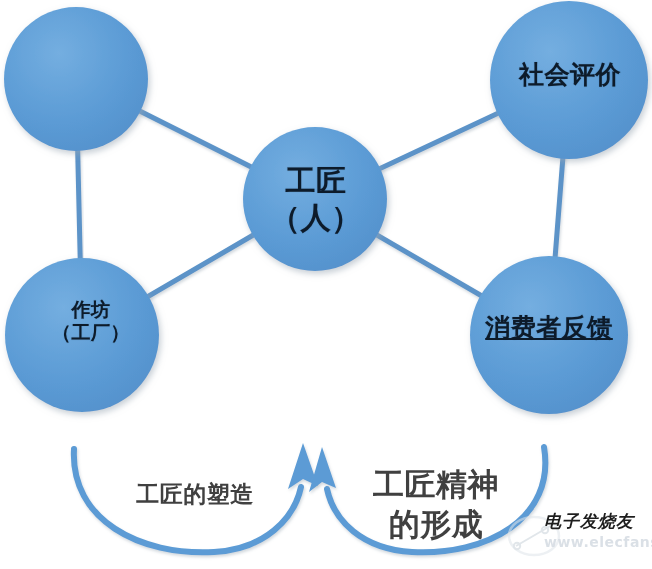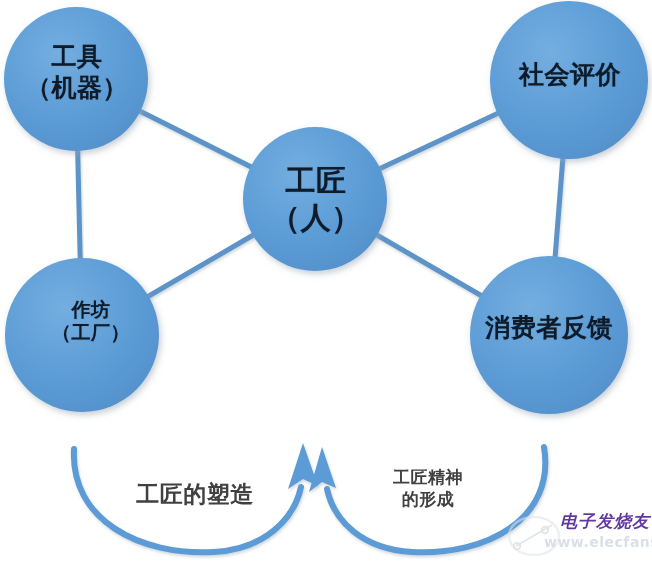--- a/index.html
+++ b/index.html
@@ -45,45 +45,44 @@
     font-weight: 700;
     line-height: 1.28;
     letter-spacing: 0.5px;
     white-space: pre-line;
     pointer-events: none;
   }
   #label-tools      { left: 6px;   top: 42px;  width: 142px; font-size: 25px; }
   #label-craftsman  { left: 245px; top: 163px; width: 142px; font-size: 30px; }
   #label-social     { left: 492px; top: 60px;  width: 156px; font-size: 25px; }
   #label-workshop   { left: 14px;   top: 298px; width: 154px; font-size: 19px; }
-  #label-consumer   { left: 470px; top: 313px; width: 158px; font-size: 25px; }
+  #label-consumer   { left: 470px; top: 313px; width: 158px; font-size: 25px; text-decoration: underline; }
   #label-shaping    { left: 110px; top: 480px; width: 170px; font-size: 23px; }
-  #label-spirit     { left: 358px; top: 467px; width: 140px; font-size: 17px; }
+  #label-spirit     { left: 366px; top: 467px; width: 140px; font-size: 31px; font-family: Liberation Mono, monospace; }
 
   #watermark {
     position: absolute;
     left: 498px;
     top: 508px;
     width: 150px;
     height: 56px;
     pointer-events: none;
     opacity: 0.88;
   }
   #wm-text-cn {
     position: absolute;
     left: 46px;
     top: 2px;
     font-family: "DejaVu Sans", "Liberation Sans", sans-serif;
     font-size: 17px;
     font-style: italic;
     font-weight: 700;
-    color: #4c1d95;
+    color: #000000;
     letter-spacing: 1px;
     white-space: nowrap;
-    margin-left: 16px;
   }
   #wm-text-url {
     position: absolute;
     left: 46px;
     top: 26px;
     font-family: "DejaVu Sans", "Liberation Sans", sans-serif;
     font-size: 14px;
     font-weight: 700;
     color: #d6dce3;
     letter-spacing: 0.5px;
@@ -137,22 +136,20 @@
     </g>
 
     <g opacity="0.55">
       <ellipse cx="534" cy="536" rx="25" ry="19" fill="none" stroke="#dfe5ea" stroke-width="2.5"></ellipse>
       <path d="M 516 546 L 552 525" stroke="#c9d2da" stroke-width="2"></path>
       <circle cx="517" cy="546" r="3.2" fill="none" stroke="#c9d2da" stroke-width="2"></circle>
       <circle cx="545" cy="530" r="3.2" fill="none" stroke="#c9d2da" stroke-width="2"></circle>
     </g>
   </svg>
 
-  <div class="node-label" id="label-tools">工具
-（机器）</div>
 
   <div class="node-label" id="label-craftsman">工匠
 （人）</div>
 
   <div class="node-label" id="label-social">社会评价</div>
 
   <div class="node-label" id="label-workshop">作坊
 （工厂）</div>
 
   <div class="node-label" id="label-consumer">消费者反馈</div>

